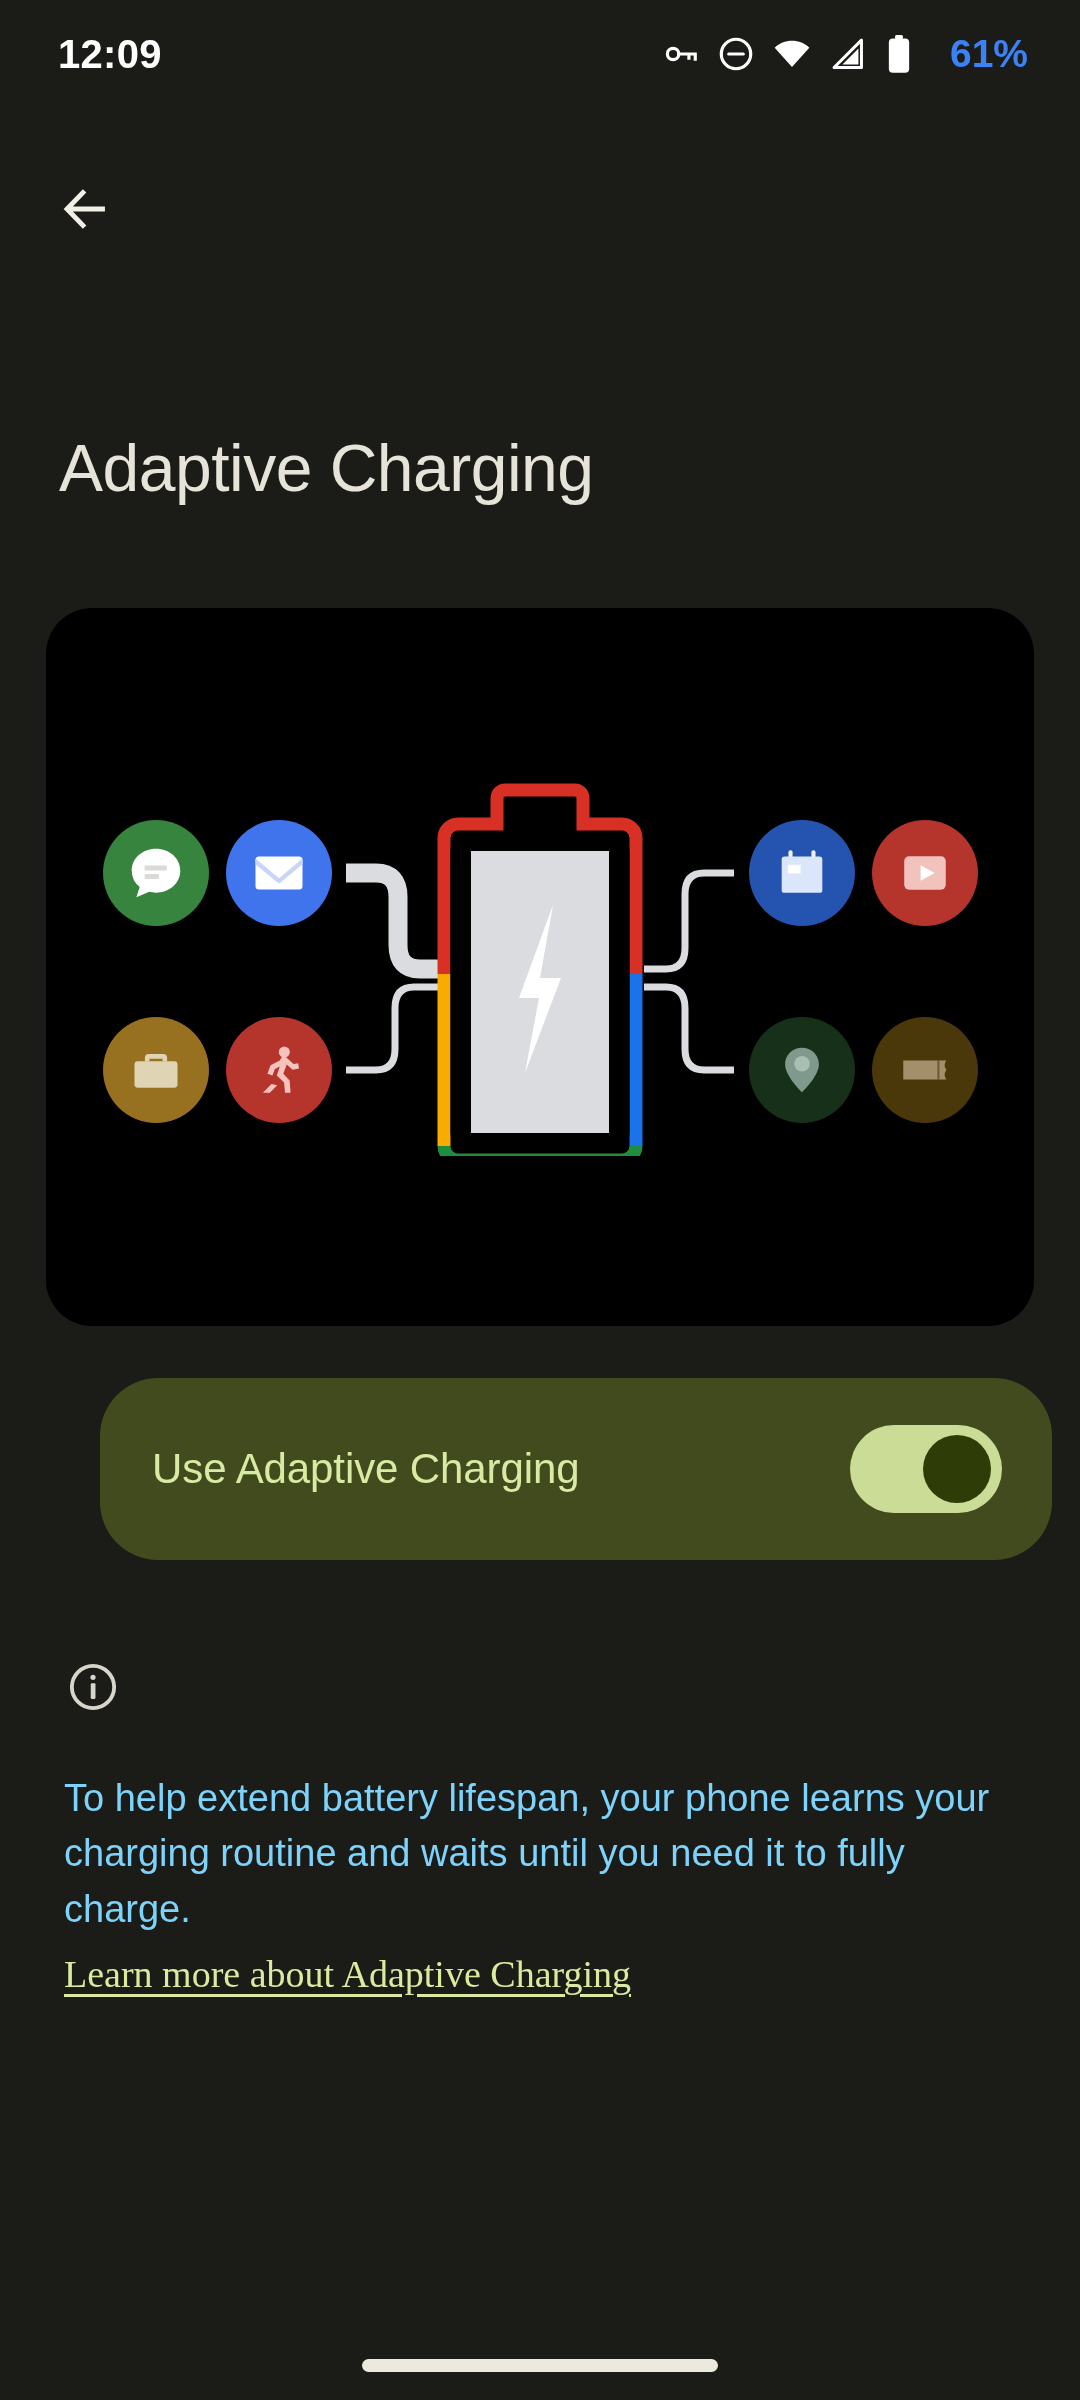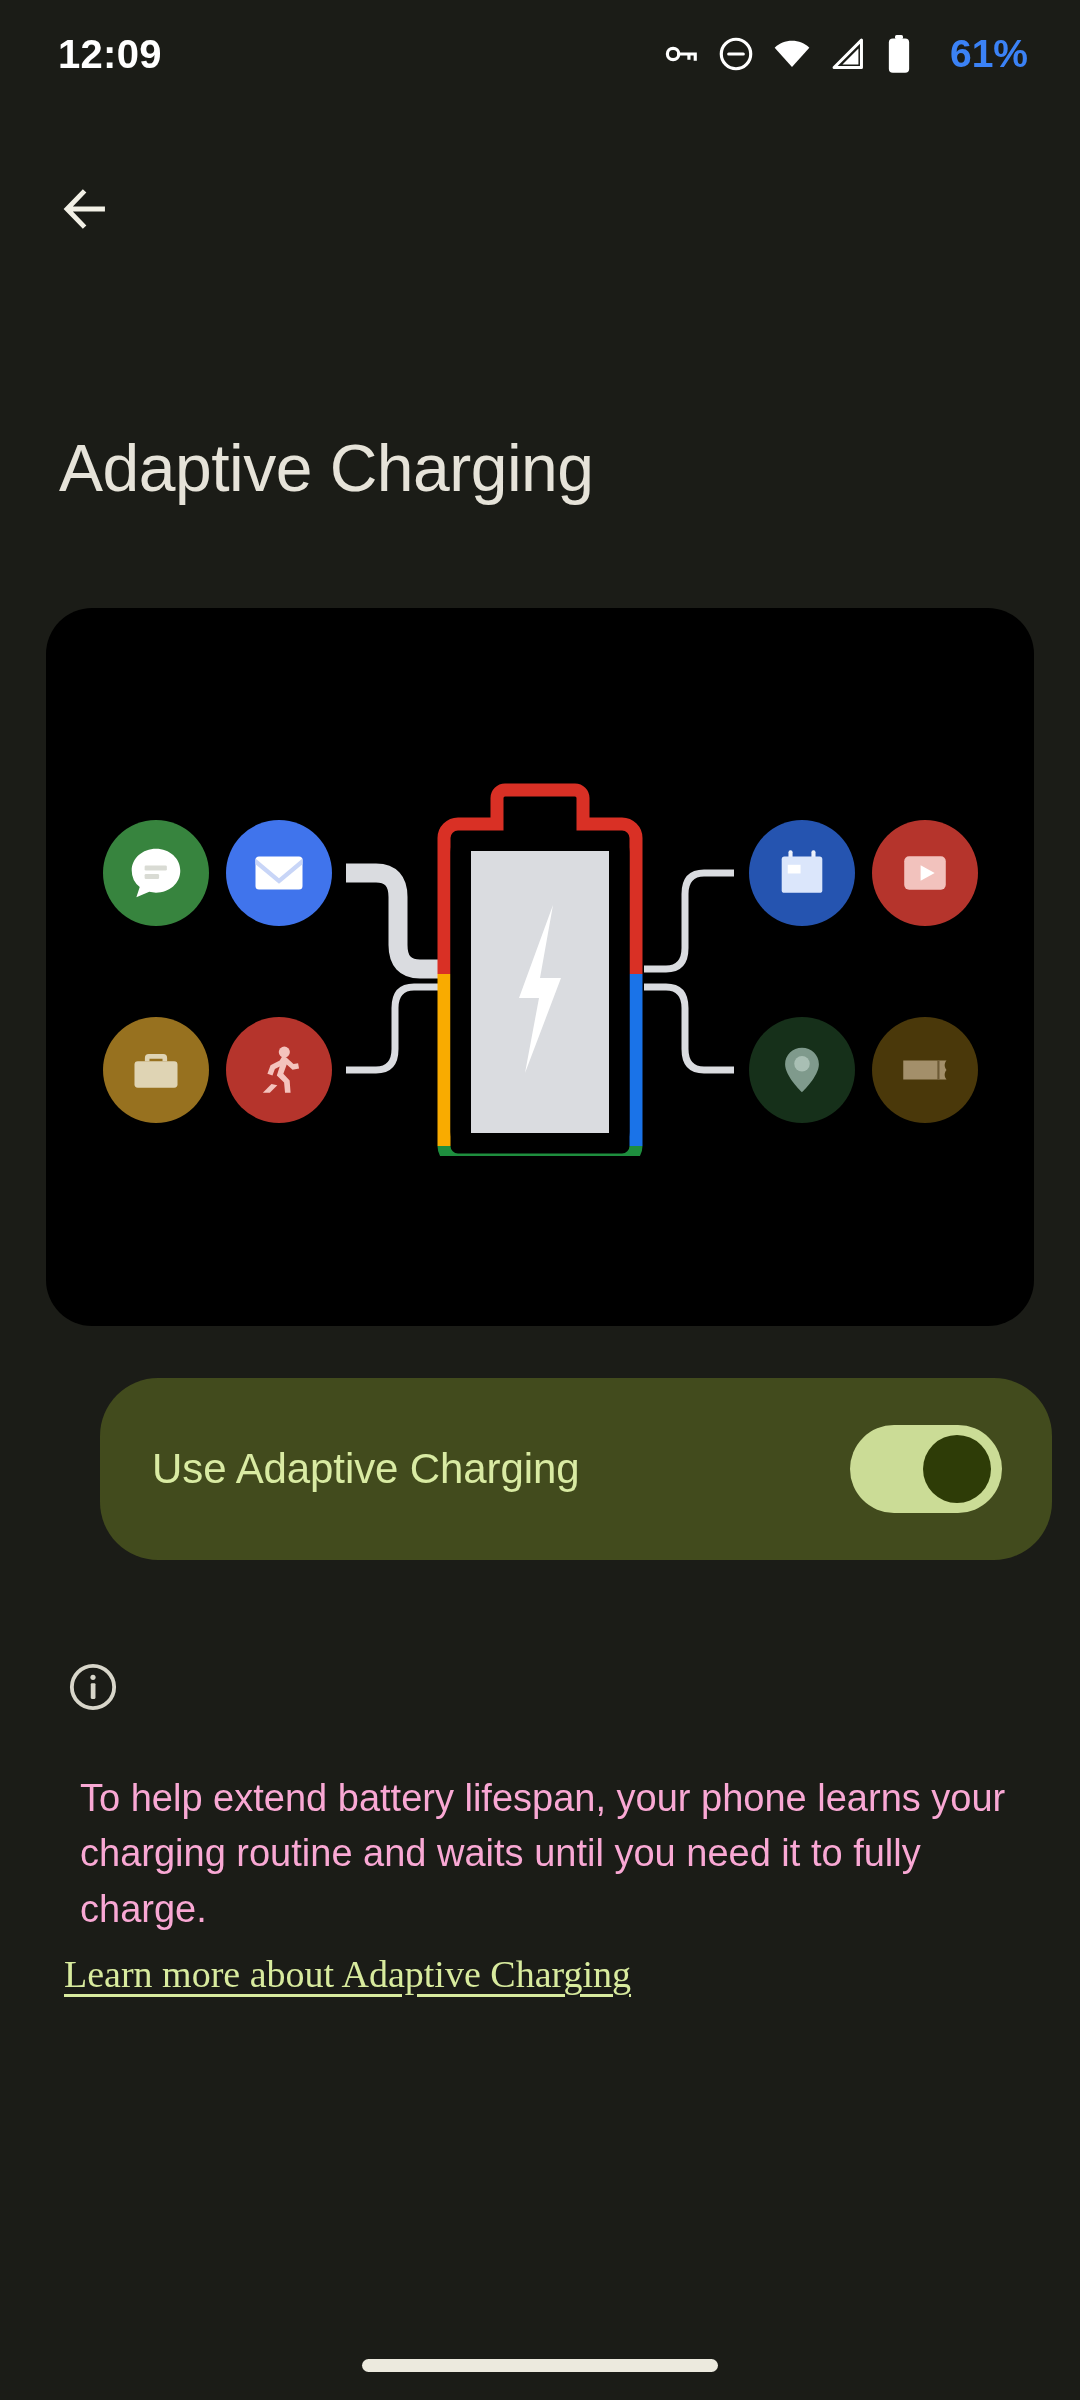--- a/index.html
+++ b/index.html
@@ -174,25 +174,24 @@
     top: 1660px;
     left: 66px;
     width: 54px;
     height: 54px;
   }
   .description {
     position: absolute;
     top: 1771px;
     left: 64px;
     width: 930px;
-    color: #f9a8d4;
+    color: #7dd3fc;
     font-size: 38px;
     line-height: 1.46;
     font-weight: 400;
-    margin-left: 16px;
   }
   .learn-more {
     position: absolute;
     top: 1952px;
     left: 64px;
     color: #d8eb9e;
     font-size: 38px;
     font-weight: 400;
     text-decoration: underline;
     text-underline-offset: 7px;

